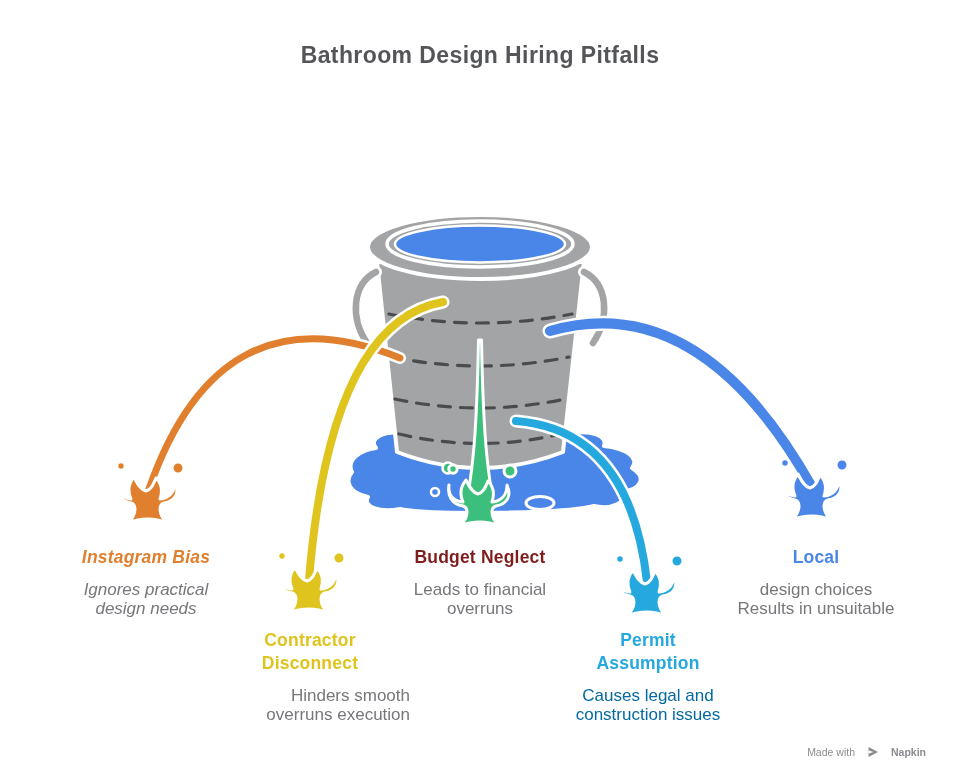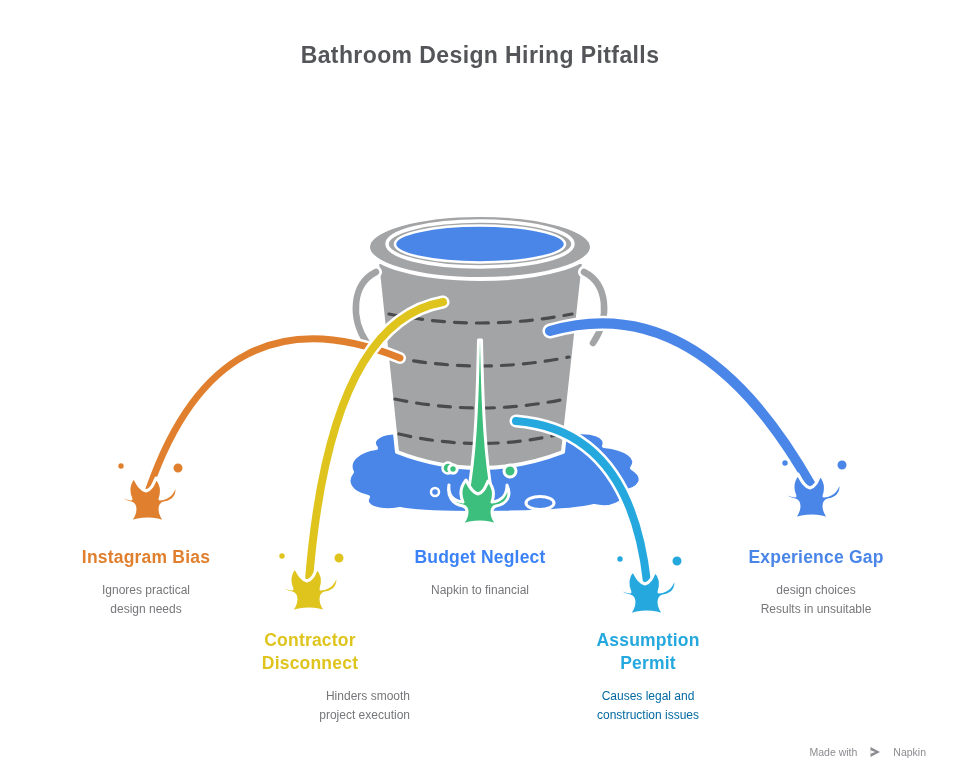--- a/index.html
+++ b/index.html
@@ -7,26 +7,26 @@
     position:relative;width:960px;height:774px;background:#ffffff;overflow:hidden;
     font-family:"Liberation Sans", sans-serif;
   }
   .main-title{
     position:absolute;left:0;top:42px;width:960px;text-align:center;
     font-size:23px;font-weight:700;letter-spacing:.4px;
   }
   .diagram-svg{position:absolute;left:0;top:0;}
   .pitfall{position:absolute;text-align:center;}
   .pitfall-title{font-size:17.5px;font-weight:700;line-height:23px;letter-spacing:.2px;}
-  .pitfall-desc{margin-top:12px;font-size:12px;line-height:18.5px;}
+  .pitfall-desc{margin-top:12px;font-size:17px;line-height:18.5px;}
   .watermark{
     position:absolute;right:34px;bottom:16px;display:flex;align-items:center;gap:12px;
     font-size:10.5px;
   }
-  .watermark .brand{font-weight:400;}
+  .watermark .brand{font-weight:700;}
 </style>
 </head>
 <body>
 
 <div id="canvas">
 
   <div class="main-title" style="color: rgb(84, 85, 89);">Bathroom Design Hiring Pitfalls</div>
 
   <svg class="diagram-svg" width="960" height="774" viewBox="0 0 960 774">
     <defs>
@@ -103,64 +103,65 @@
       <path stroke="#FFFFFF" stroke-width="3" stroke-linejoin="round" d="M 478.5,340 L 481.5,340 C 483,420 486,460 492,494 L 468,494 C 474,460 477,420 478.5,340 Z" fill="#3CBE7C"></path>
     </g>
 
     <use href="#splash" transform="translate(148,495)" fill="#E0802E"></use>
     <use href="#splash" transform="translate(309,585)" fill="#DFC41E"></use>
     <use href="#splash" transform="translate(480,498)" fill="#3CBE7C"></use>
     <use href="#splash" transform="translate(647,588)" fill="#25A8DE"></use>
     <use href="#splash" transform="translate(812,492)" fill="#4A85E8"></use>
   </svg>
 
-  <div class="pitfall" style="left:36px;top:546px;width:220px;">
+  <div class="pitfall" style="left:36px;top:546px;width:220px;font-style:italic;">
     <div class="pitfall-title" style="color: rgb(224, 128, 46);">
       <div>Instagram Bias</div>
     </div>
     <div class="pitfall-desc" style="color: rgb(118, 119, 122);">
       <div>Ignores practical</div>
       <div>design needs</div>
     </div>
   </div>
 
   <div class="pitfall" style="left:210px;top:629px;width:200px;">
     <div class="pitfall-title" style="color: rgb(223, 196, 30);">
       <div>Contractor</div>
       <div>Disconnect</div>
     </div>
     <div class="pitfall-desc" style="color: rgb(118, 119, 122); text-align: right;">
       <div>Hinders smooth</div>
-      <div>project execution</div>
+      <div>overruns execution</div>
     </div>
   </div>
 
   <div class="pitfall" style="left:370px;top:546px;width:220px;">
-    <div class="pitfall-title" style="color: #3b82f6;">
+    <div class="pitfall-title" style="color: #7f1d1d;">
       <div>Budget Neglect</div>
     </div>
     <div class="pitfall-desc" style="color: rgb(118, 119, 122);">
-      <div>Napkin to financial</div>
+      <div>Leads to financial</div>
+      <div>overruns</div>
     </div>
   </div>
 
   <div class="pitfall" style="left:548px;top:629px;width:200px;">
     <div class="pitfall-title" style="color: rgb(37, 168, 222);">
+      <div>Permit</div>
       <div>Assumption</div>
-      <div>Permit</div>
     </div>
     <div class="pitfall-desc" style="color: #0369a1;">
       <div>Causes legal and</div>
       <div>construction issues</div>
     </div>
   </div>
 
   <div class="pitfall" style="left:706px;top:546px;width:220px;">
     <div class="pitfall-title" style="color: rgb(74, 133, 232);">
-      <div>Experience Gap</div>
+      <div>Local</div>
     </div>
     <div class="pitfall-desc" style="color: rgb(118, 119, 122);">
       <div>design choices</div>
       <div>Results in unsuitable</div>
     </div>
   </div>
 
   <div class="watermark" style="color: rgb(139, 140, 144);">
     <span>Made with</span>
     <svg width="12" height="12" viewBox="0 0 12 12">

